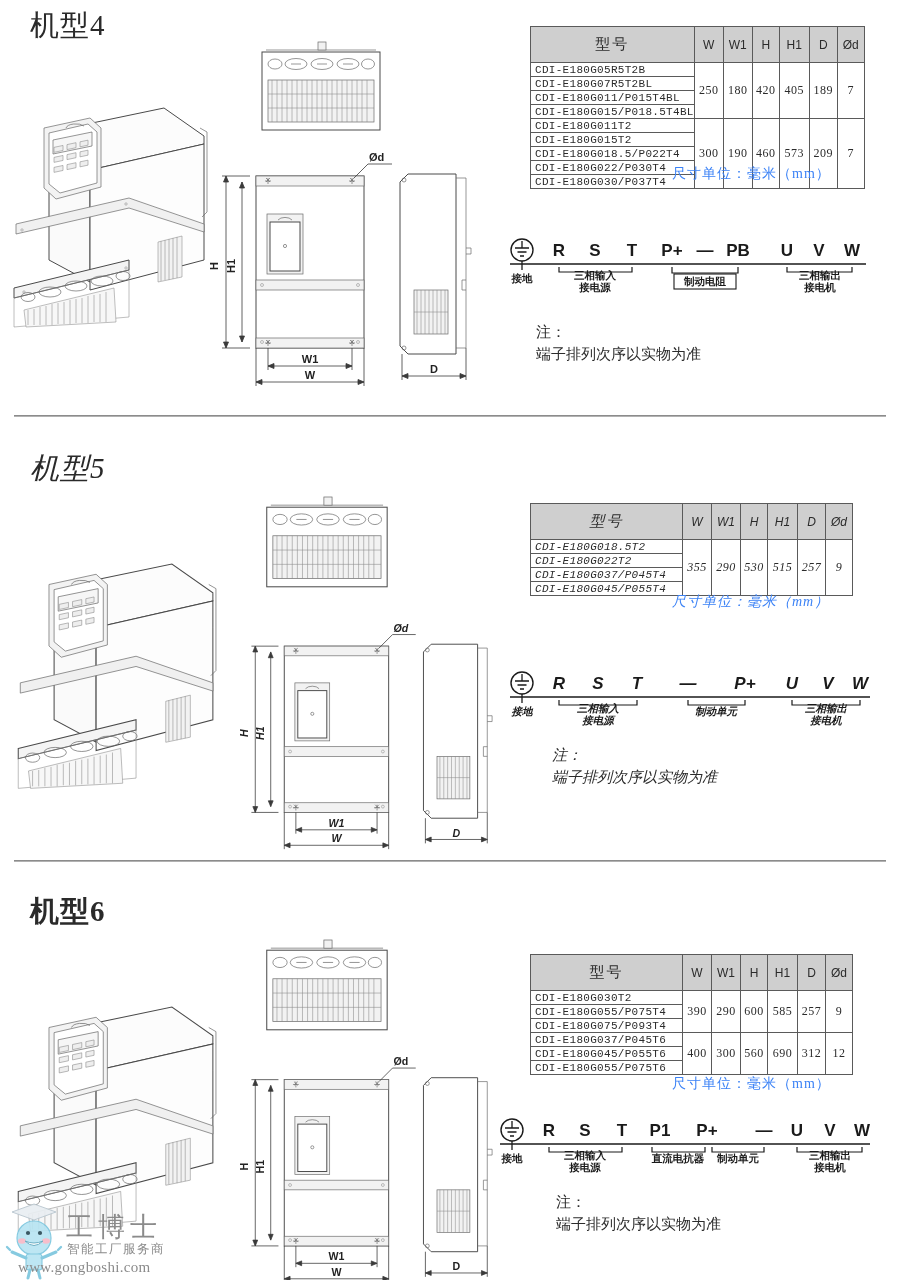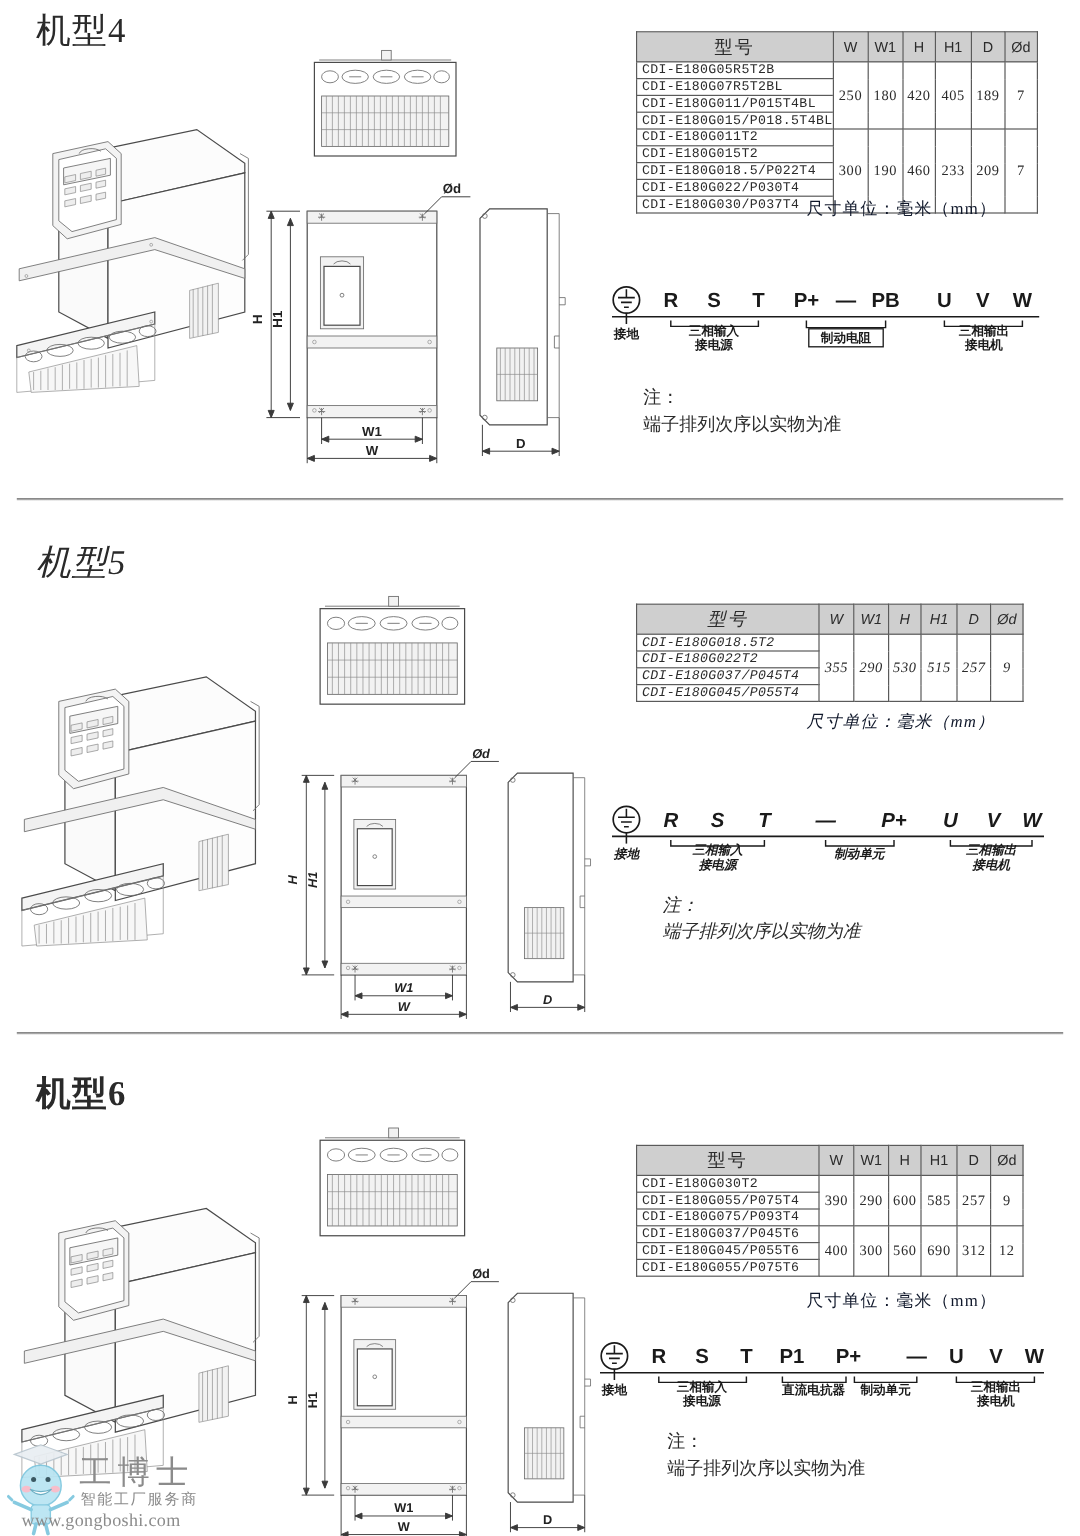--- a/index.html
+++ b/index.html
@@ -61,21 +61,21 @@
     padding:0; margin:0;
     text-align:center;
     vertical-align:middle;
     font-weight:normal;
     color:#2b2b2b;
   }
   table.spec th {
     background:#cfcfcf;
     font-family:"Liberation Serif", serif;
     font-size:13px;
-    height:25px;
+    height:36px;
   }
   table.spec th.hdr-model { font-size:15px; letter-spacing:2px; }
   table.spec th.hdr-dim   { font-size:12px; font-family:"Liberation Sans", sans-serif; }
   table.spec td.model {
     text-align:left;
     padding-left:4px;
     font-size:11px;
     height:14px;
     letter-spacing:0.3px;
     white-space:nowrap;
@@ -84,21 +84,21 @@
     font-size:12px;
     font-family:"Liberation Serif", serif;
     letter-spacing:0.5px;
     margin-top:27px;
   }
 
   .unit-note {
     position:absolute;
     font-family:"Liberation Serif", serif;
     font-size:14px;
-    color:#0f172a;
+    color:#3b82f6;
     letter-spacing:1px;
     white-space:nowrap;
   }
 
   
   .terminal { position:absolute; }
   .term-label {
     font-family:"Liberation Sans", sans-serif;
     font-size:17px; font-weight:700; fill:#1a1a1a;
   }
@@ -343,21 +343,21 @@
               <td class="model">CDI-E180G011/P015T4BL</td>
             </tr>
             <tr>
               <td class="model">CDI-E180G015/P018.5T4BL</td>
             </tr>
             <tr>
               <td class="model">CDI-E180G011T2</td>
               <td class="val" rowspan="5">300</td>
               <td class="val" rowspan="5">190</td>
               <td class="val" rowspan="5">460</td>
-              <td class="val" rowspan="5">233</td>
+              <td class="val" rowspan="5">573</td>
               <td class="val" rowspan="5">209</td>
               <td class="val" rowspan="5">7</td>
             </tr>
             <tr>
               <td class="model">CDI-E180G015T2</td>
             </tr>
             <tr>
               <td class="model">CDI-E180G018.5/P022T4</td>
             </tr>
             <tr>

